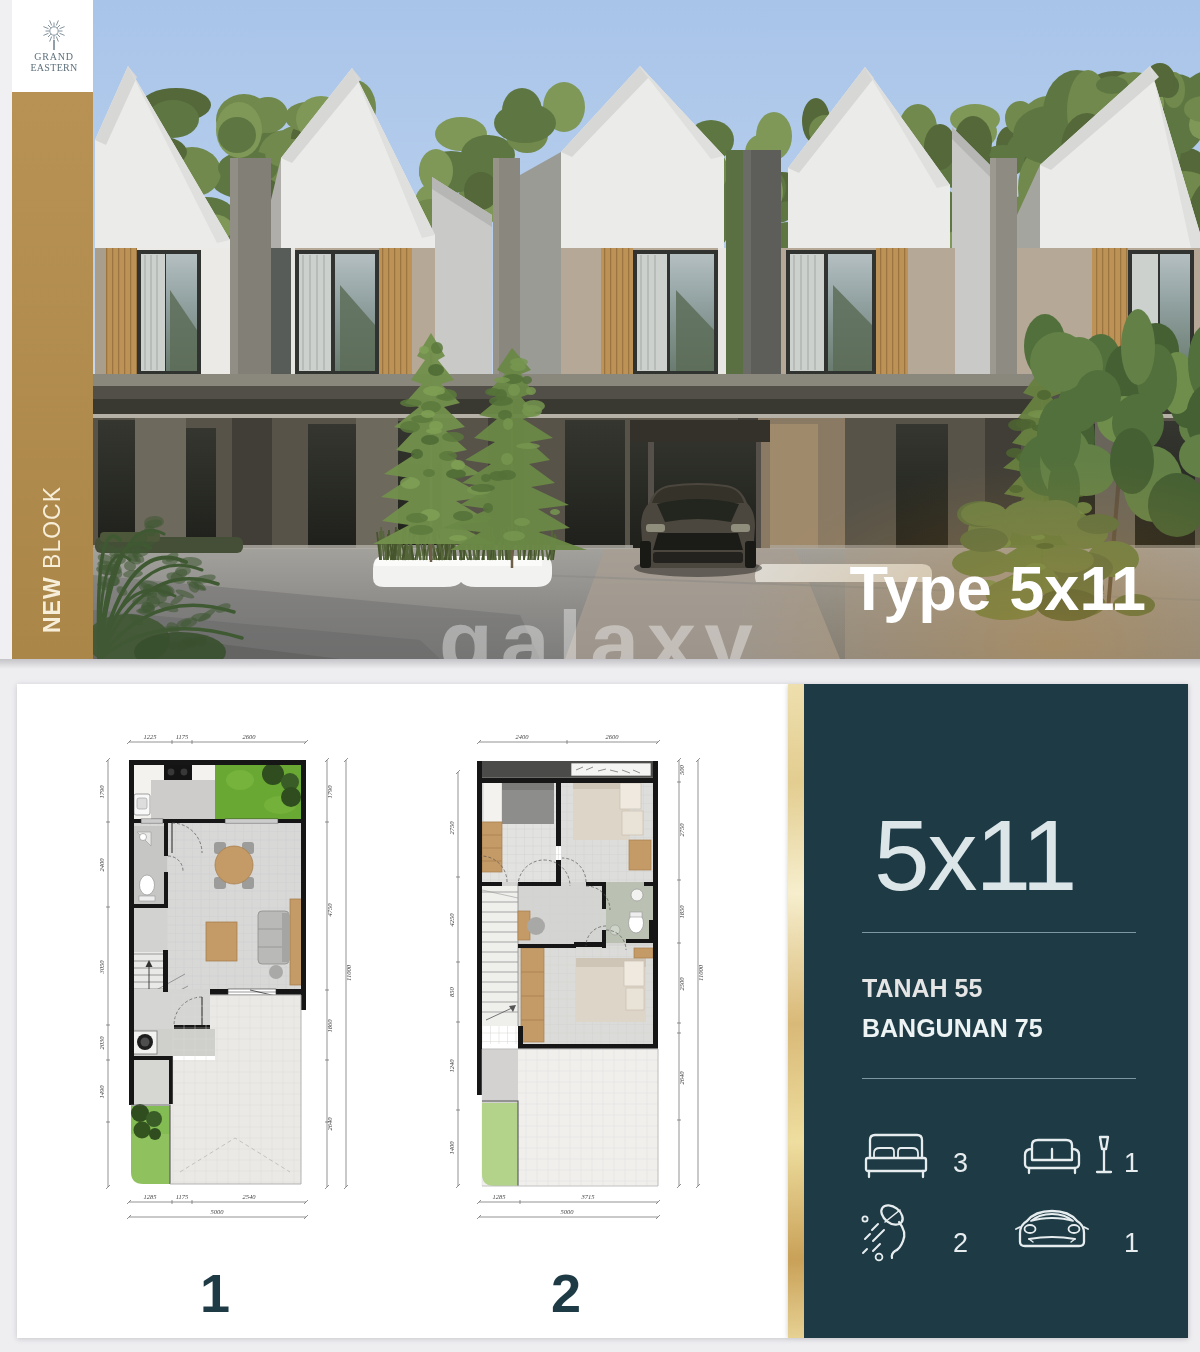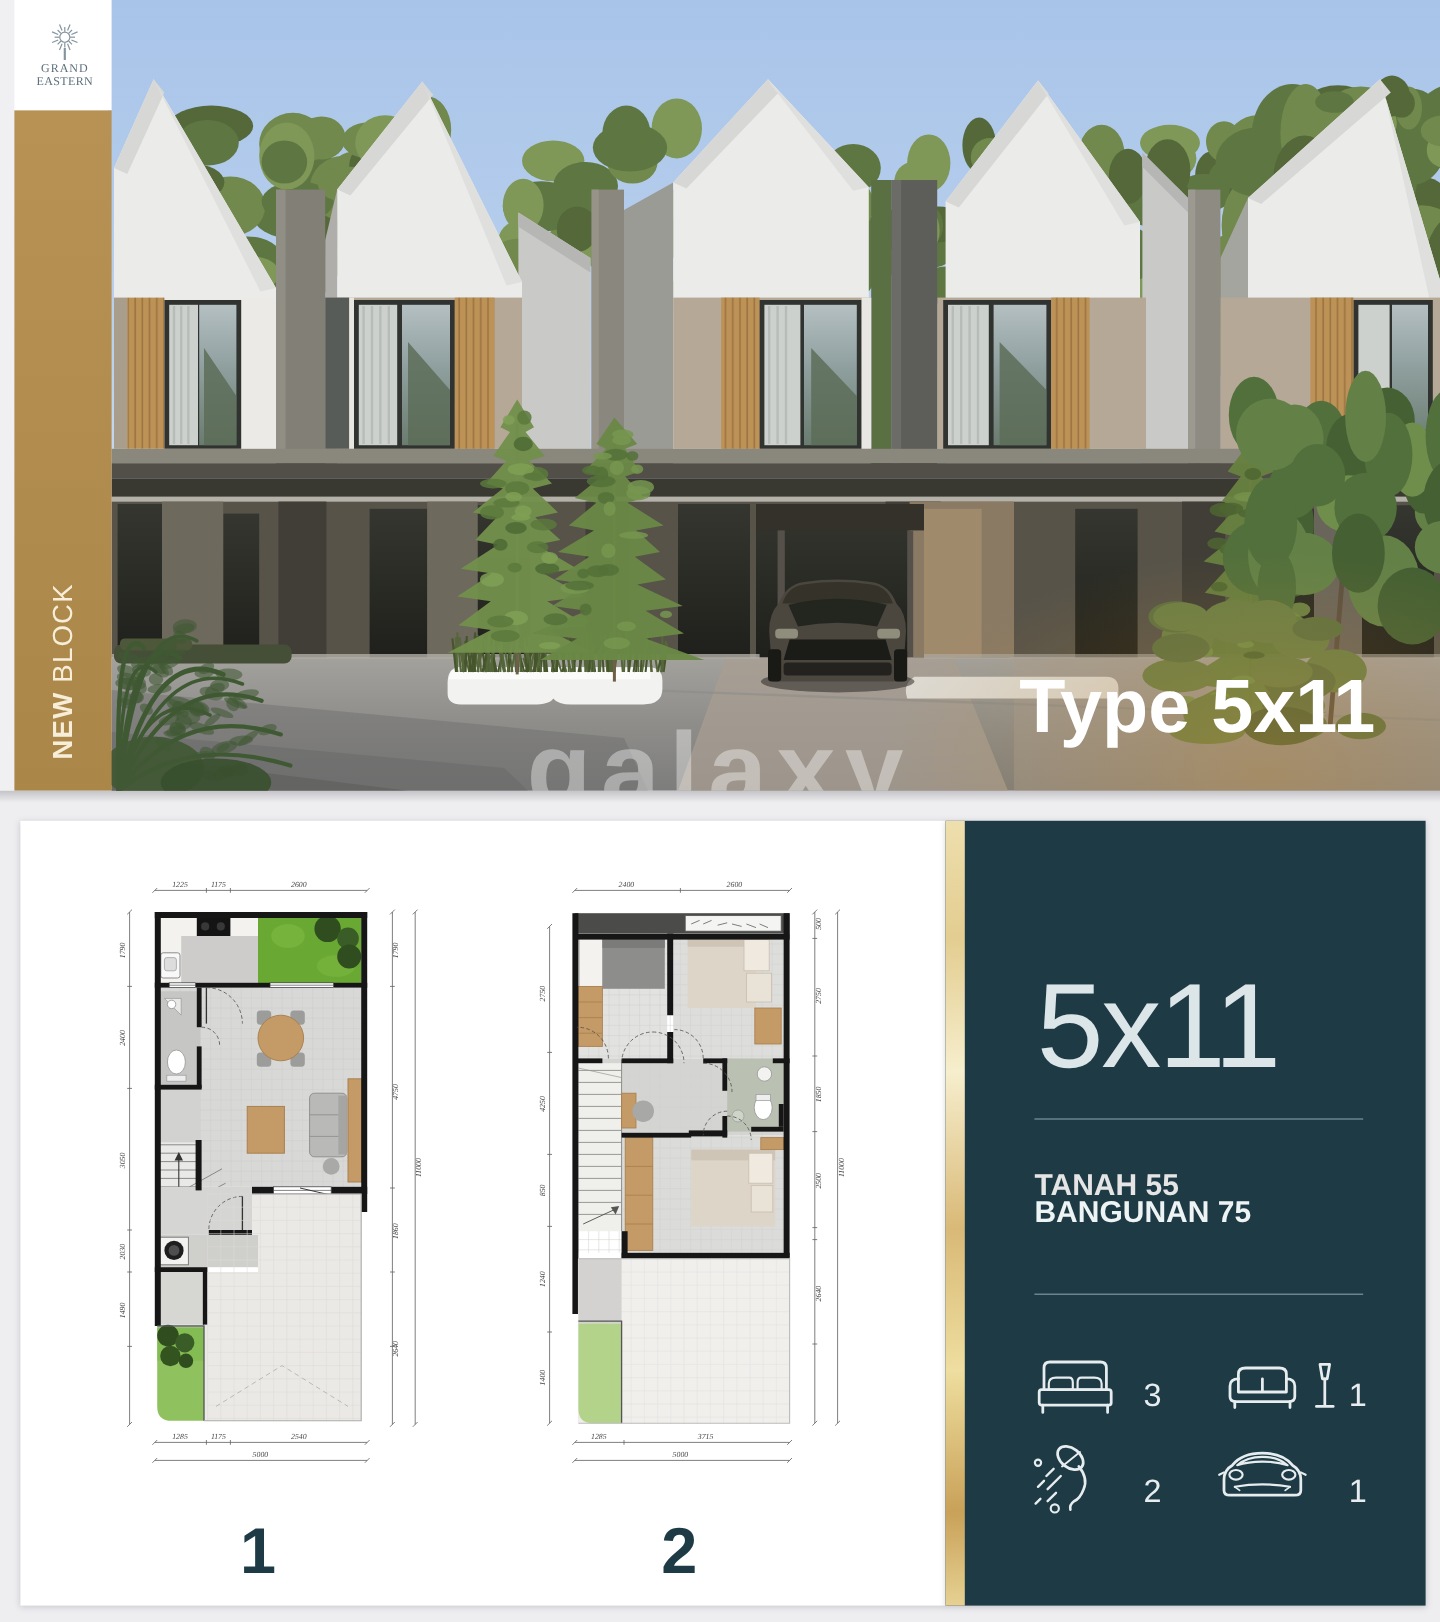--- a/index.html
+++ b/index.html
@@ -1300,27 +1300,27 @@
 </svg>
 
 <div style="position:absolute;left:195px;top:1262px;width:40px;text-align:center;font-family:'Liberation Sans',sans-serif;font-size:54px;font-weight:bold;color:#1d3a45">1</div>
 
 <div style="position:absolute;left:546px;top:1262px;width:40px;text-align:center;font-family:'Liberation Sans',sans-serif;font-size:54px;font-weight:bold;color:#1d3a45">2</div>
 
 <div style="position:absolute;left:788px;top:684px;width:400px;height:654px;background:#1d3a45;box-shadow:0 1px 5px rgba(90,90,100,0.3)">
 
 <div style="position:absolute;left:0;top:0;width:16px;height:654px;background:linear-gradient(178deg,#eedfae 0%,#e3cd90 15%,#f6eecd 32%,#d9b977 52%,#eede9f 70%,#c9a158 88%,#e6d193 100%)"></div>
 
-<div style="position:absolute;left:76px;top:114px;font-family:'Liberation Sans',sans-serif;font-size:100px;font-weight:400;color:#dce6e9;letter-spacing:-2px">5x11</div>
+<div style="position:absolute;left:86px;top:114px;font-family:'Liberation Sans',sans-serif;font-size:100px;font-weight:400;color:#dce6e9;letter-spacing:-2px">5x11</div>
 
 <div style="position:absolute;left:74px;top:248px;width:274px;height:1px;background:#7e96a0"></div>
 
 <div style="position:absolute;left:74px;top:290px;font-family:'Liberation Sans',sans-serif;font-size:25px;font-weight:bold;color:#e5e5e5;letter-spacing:0px">TANAH 55</div>
 
-<div style="position:absolute;left:74px;top:312px;font-family:'Liberation Sans',sans-serif;font-size:25px;font-weight:bold;color:#eef3f4;letter-spacing:0px">BANGUNAN 75</div>
+<div style="position:absolute;left:74px;top:330px;font-family:'Liberation Sans',sans-serif;font-size:25px;font-weight:bold;color:#eef3f4;letter-spacing:0px">BANGUNAN 75</div>
 
 <div style="position:absolute;left:74px;top:394px;width:274px;height:1px;background:#7e96a0"></div>
 <svg width="400" height="654" viewBox="0 0 400 654" style="position:absolute;left:0;top:0">
 <g stroke="#e7edef" stroke-width="2.3" fill="none" stroke-linecap="round" stroke-linejoin="round">
 
 <g transform="translate(77,448)">
 <path d="M5,26 L5,8 Q5,3 10,3 L52,3 Q57,3 57,8 L57,26"></path>
 <rect x="1" y="26" width="60" height="13" rx="2"></rect>
 <path d="M4,39 L4,45 M58,39 L58,45"></path>
 <path d="M9,26 L9,21 Q9,16 15,16 L26,16 Q29,16 29,20 L29,26 Z" stroke-width="1.8"></path>

